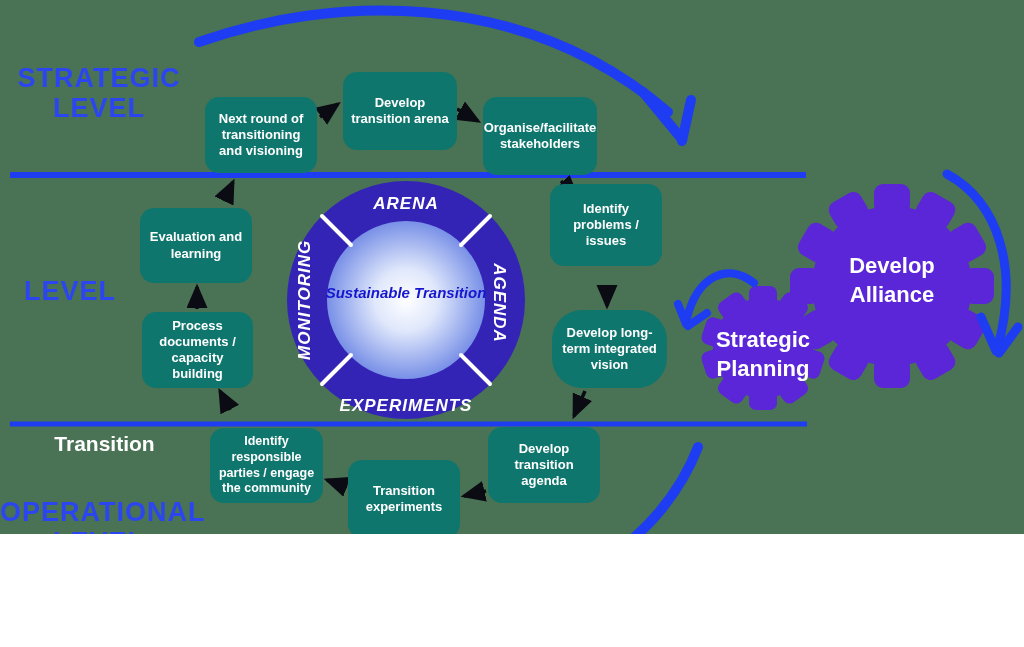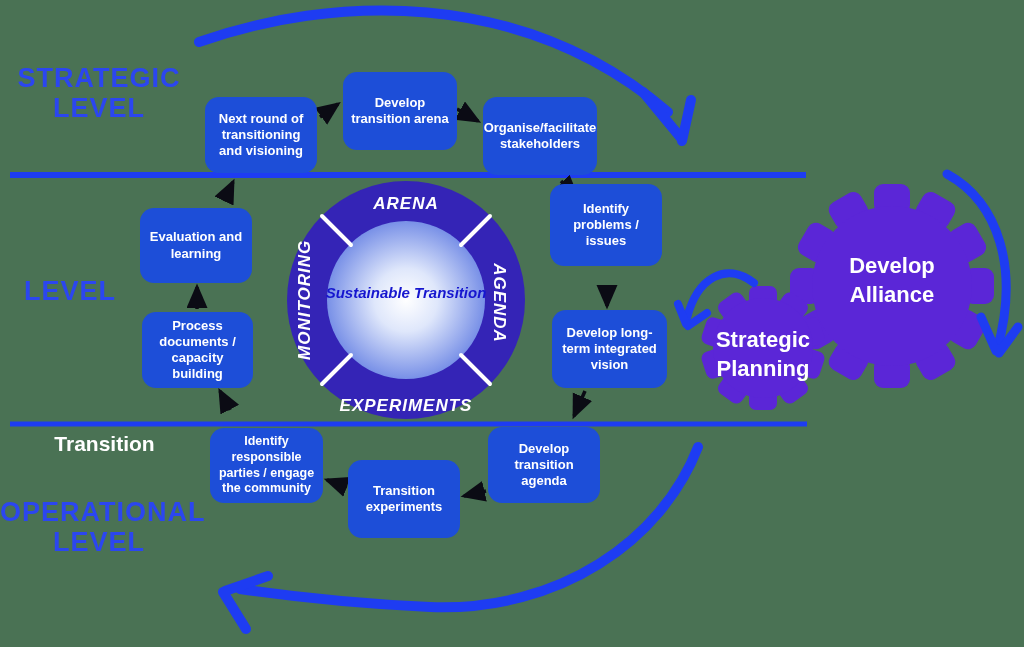--- a/index.html
+++ b/index.html
@@ -1,19 +1,19 @@
 <!DOCTYPE html>
 <html><head>
 <meta charset="utf-8">
 <style>
   html,body{margin:0;padding:0;}
   body{font-family:"Liberation Sans",sans-serif;}
-  #stage{position:relative;width:1024px;height:647px;background:#4a7254;overflow:hidden;}
+  #stage{position:relative;width:1024px;height:534px;background:#4a7254;overflow:hidden;}
   #bgsvg{position:absolute;left:0;top:0;}
-  .box{position:absolute;background:#1d4ed8;border-radius:14px;color:#ffffff;
+  .box{position:absolute;background:#0f766e;border-radius:14px;color:#ffffff;
        font-weight:bold;font-size:13px;line-height:1.25;display:flex;align-items:center;
        justify-content:center;text-align:center;padding:4px 6px;box-sizing:border-box;}
   .level{position:absolute;color:#2b46f0;font-weight:bold;font-size:27px;letter-spacing:1px;
          text-align:center;line-height:1.12;}
   .level span{display:block;}
   .ringlab{position:absolute;color:#ffffff;font-weight:bold;font-style:italic;font-size:17px;
            letter-spacing:1px;text-align:center;}
   .centerlab{position:absolute;left:311px;top:284px;width:190px;text-align:center;
              color:#1616cf;font-weight:bold;font-style:italic;font-size:15px;line-height:1.25;}
   .gearlab{position:absolute;color:#ffffff;font-weight:bold;text-align:center;line-height:1.3;}
@@ -119,21 +119,21 @@
     <span>OPERATIONAL</span>
     <span>LEVEL</span>
   </div>
 
   <div class="transition">Transition</div>
 
   <div class="box" style="left:205px;top:97px;width:112px;height:76px;">Next round of transitioning and visioning</div>
   <div class="box" style="left:343px;top:72px;width:114px;height:78px;">Develop transition arena</div>
   <div class="box" style="left:483px;top:97px;width:114px;height:78px;">Organise/facilitate stakeholders</div>
   <div class="box" style="left:550px;top:184px;width:112px;height:82px;">Identify problems / issues</div>
-  <div class="box" style="left:552px;top:310px;width:115px;height:78px;">Develop long-term integrated vision</div>
+  <div class="box" style="left:552px;top:310px;width:115px;height:78px;border-radius:30px;">Develop long-term integrated vision</div>
   <div class="box" style="left:488px;top:427px;width:112px;height:76px;">Develop transition agenda</div>
   <div class="box" style="left:348px;top:460px;width:112px;height:78px;">Transition experiments</div>
   <div class="box" style="left:210px;top:428px;width:113px;height:75px;font-size:12.5px;">Identify responsible parties / engage the community</div>
   <div class="box" style="left:142px;top:312px;width:111px;height:76px;">Process documents / capacity building</div>
   <div class="box" style="left:140px;top:208px;width:112px;height:75px;">Evaluation and learning</div>
 
   <div class="ringlab" style="left:346px;top:194px;width:120px;">ARENA</div>
   <div class="ringlab" style="left:326px;top:396px;width:160px;">EXPERIMENTS</div>
   <div class="ringlab" style="left:245px;top:290px;width:120px;transform:rotate(-90deg);">MONITORING</div>
   <div class="ringlab" style="left:439px;top:293px;width:120px;transform:rotate(90deg);">AGENDA</div>

